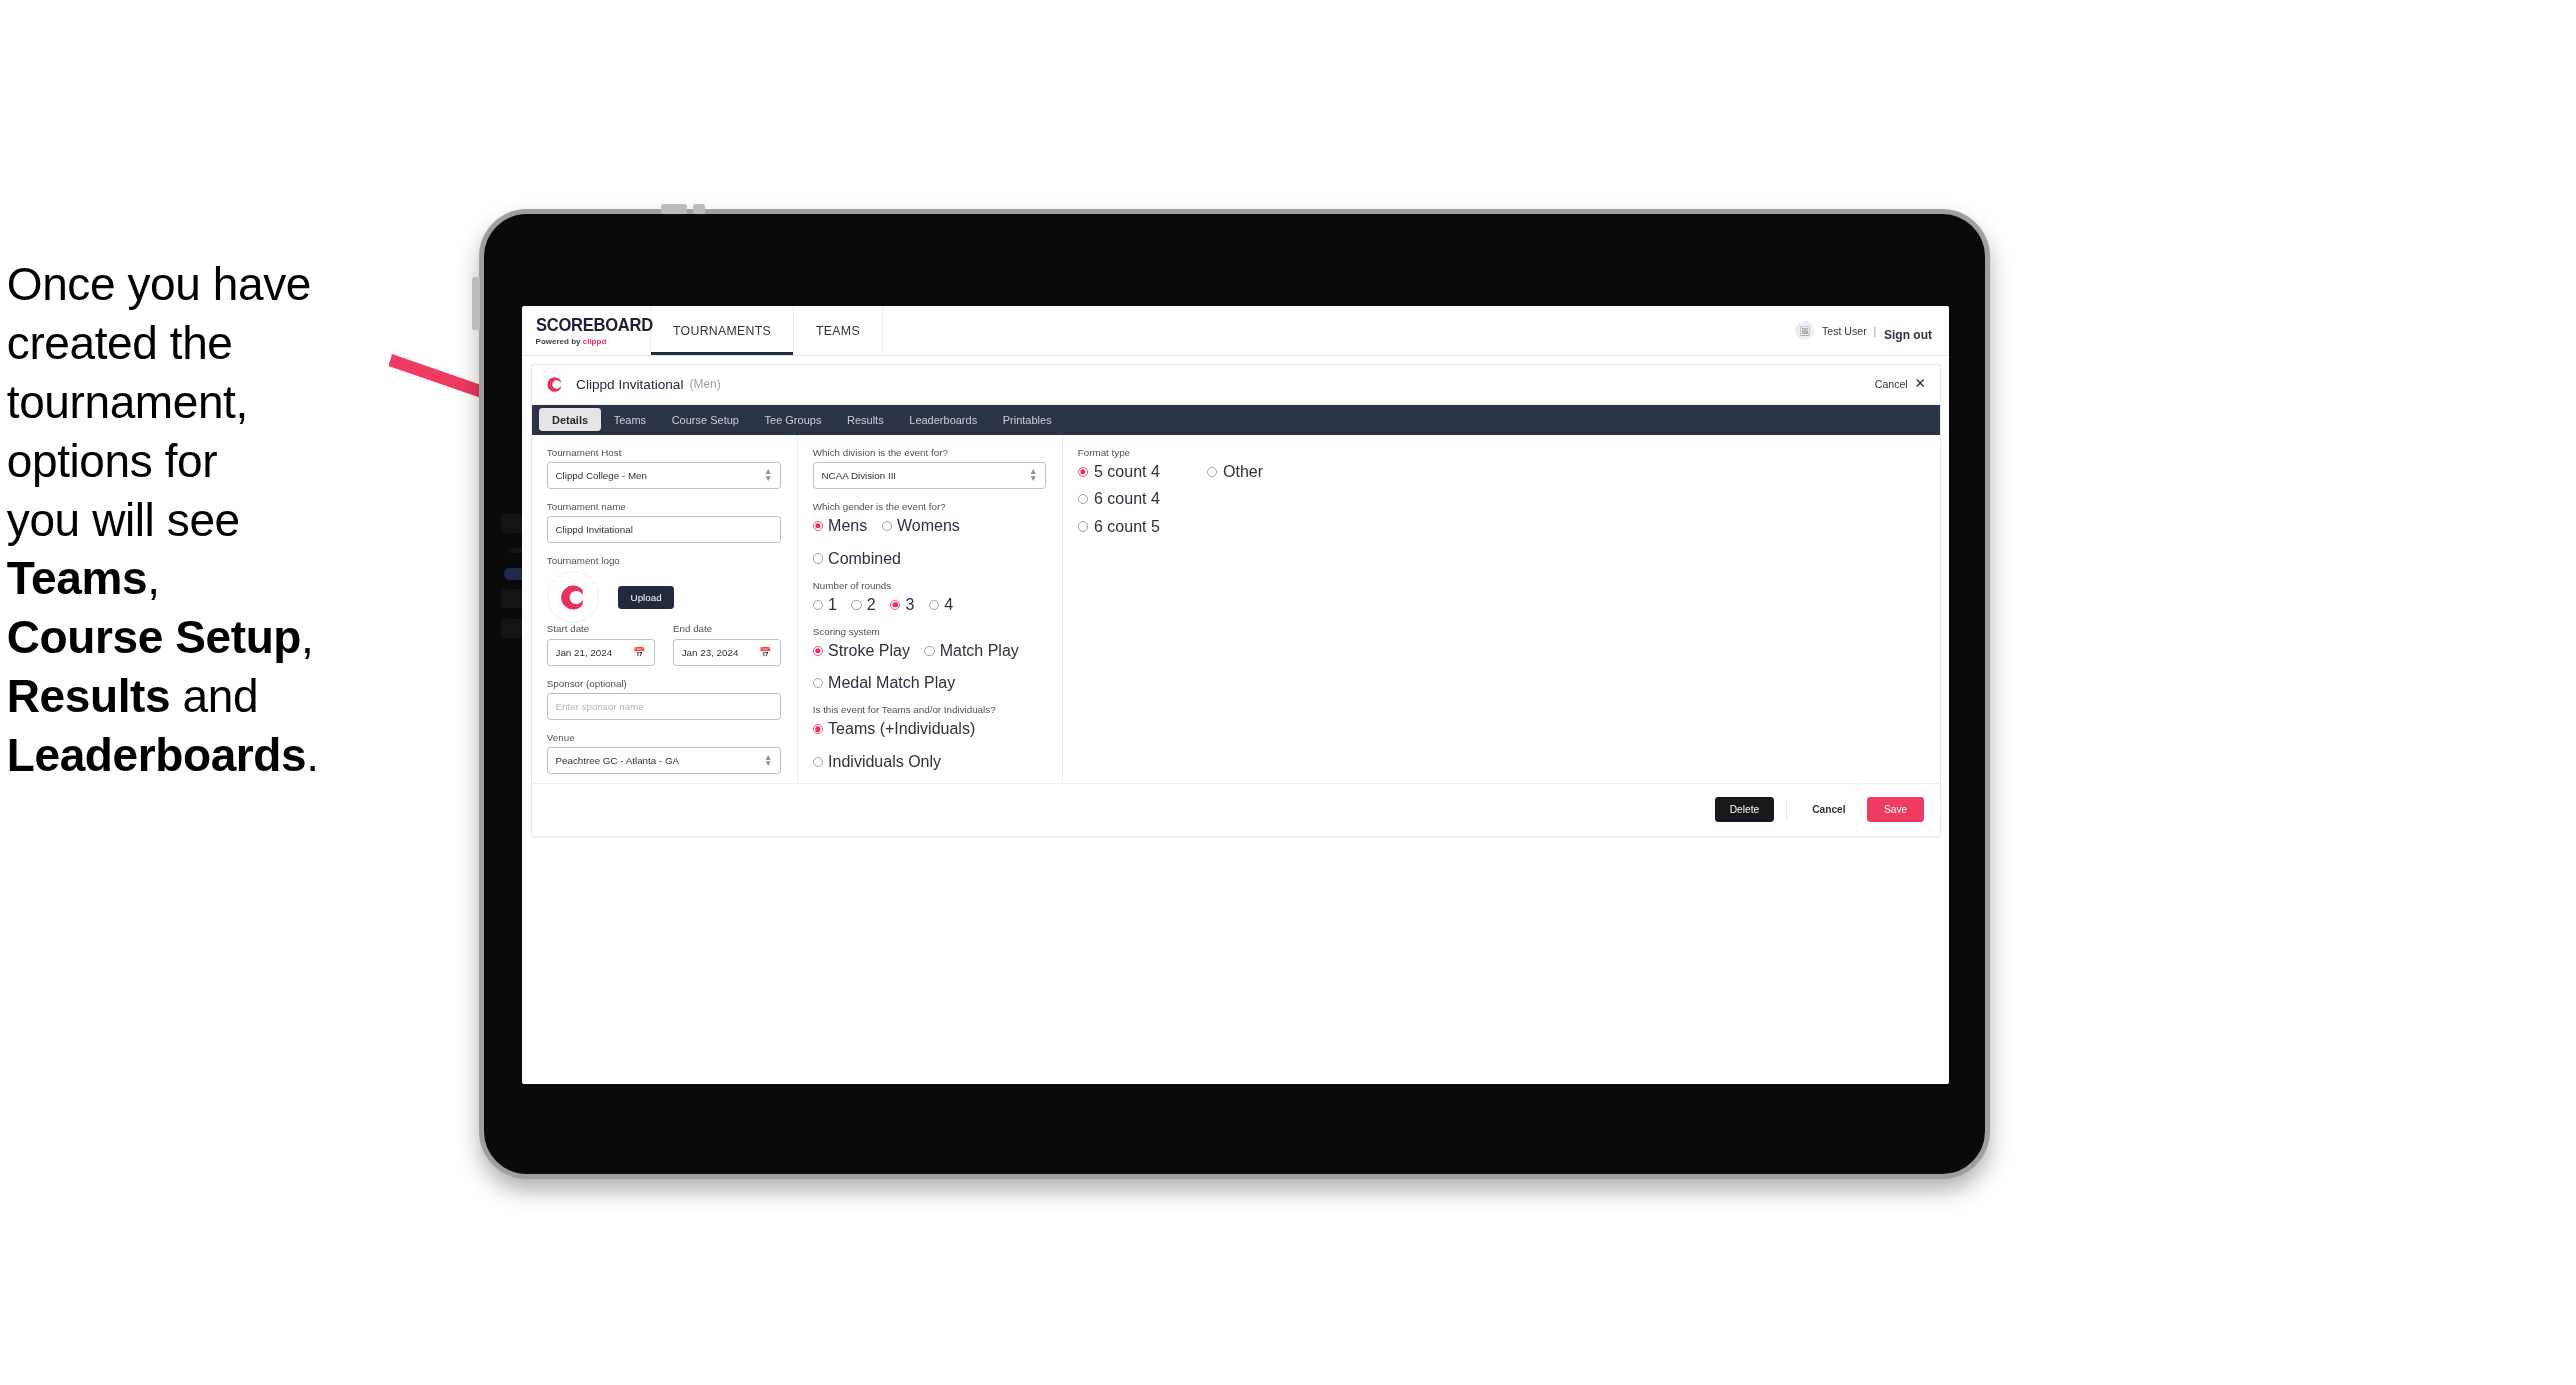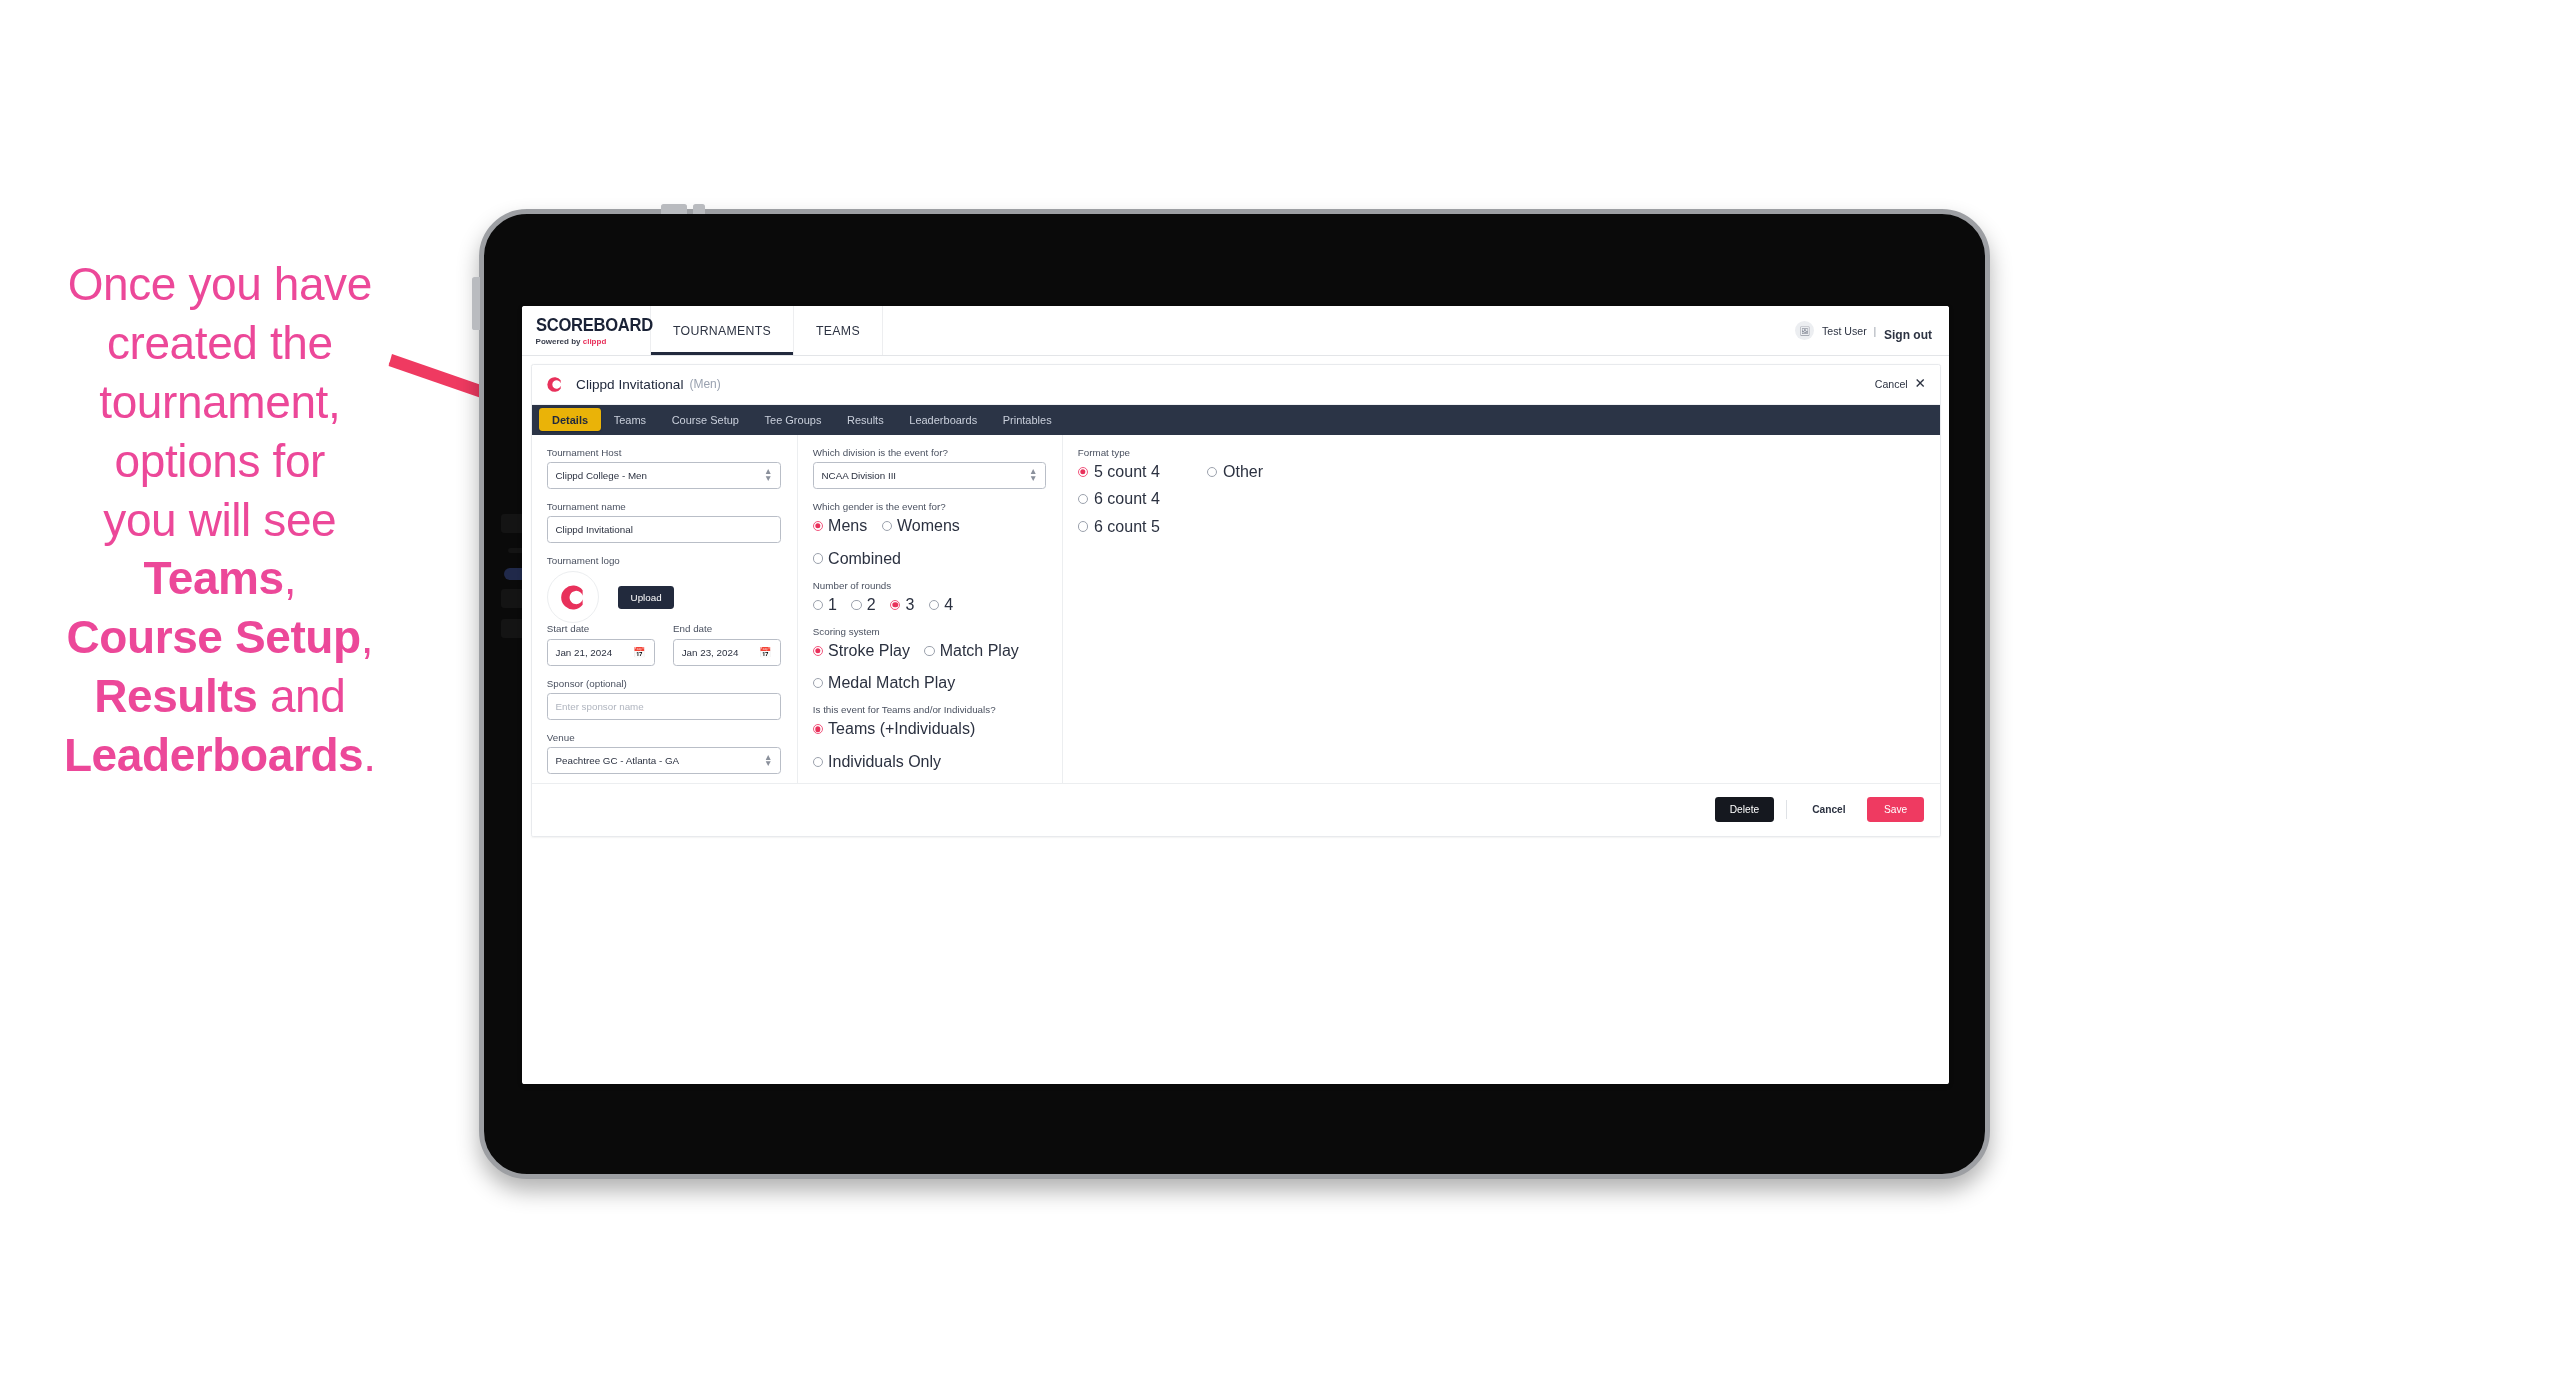--- a/index.html
+++ b/index.html
@@ -1,21 +1,21 @@
 <!DOCTYPE html>
 <html style="font-size:13.6px"><head>
 <meta charset="utf-8">
 <style>
   html,body{margin:0;padding:0;background:#ffffff;}
   body{width:2576px;height:1386px;position:relative;overflow:hidden;
        font-family:"Liberation Sans",sans-serif;}
 
   
   #annotation{position:absolute;left:6.8px;top:255px;width:426px;
-      font-size:46px;line-height:1.28;color:#ec4899;letter-spacing:-0.4px;text-align:center;}
+      font-size:46px;line-height:1.28;color:#000000;letter-spacing:-0.4px;}
   #annotation b{font-weight:700;}
 
   
   #arrow-svg{position:absolute;left:375px;top:332px;width:289px;height:136px;}
 
   
   #tablet{position:absolute;left:479px;top:209px;width:1511px;height:970px;
       background:#0a0a0a;border-radius:48px;border:5.1px solid #9d9fa3;
       box-shadow:0 12px 22px rgba(0,0,0,.30);box-sizing:border-box;}
   .side-btn{position:absolute;background:#0a0a0a;border-radius:3.4px;}
@@ -58,21 +58,21 @@
   #pagehead .ttl{font-size:13.6px;color:#222a3d;font-weight:400;}
   #pagehead .sub{font-size:12px;color:#9aa2b0;margin-left:6px;}
   #cancel-top{margin-left:auto;display:flex;align-items:center;gap:6.8px;
       font-size:10.6px;color:#2d3342;cursor:pointer;}
   #cancel-top .x{font-size:13.6px;line-height:1;}
 
   
   #tabstrip{height:30px;background:#2b3446;display:flex;align-items:center;padding-left:7.7px;gap:0;}
   .tab{font-size:11px;color:#c9cfdb;padding:0 12.8px;height:20.4px;display:flex;
       align-items:center;cursor:pointer;border-radius:3.4px;}
-  .tab.active{background:#eab308;color:#222a3d;font-weight:600;height:23px;
+  .tab.active{background:#e5e5e5;color:#222a3d;font-weight:600;height:23px;
       box-shadow:0 0.9px 1.7px rgba(0,0,0,.25);}
 
   
   #formbody{display:flex;min-height:322px;}
   .col{padding:12px 15.3px 8.5px 15.3px;box-sizing:border-box;}
   #col1{width:266px;border-right:0.9px solid #eceef0;}
   #col2{width:265px;border-right:0.9px solid #eceef0;}
   #col3{flex:1;}
 
   .flabel{font-size:9.8px;color:#4a5160;margin-bottom:4.3px;margin-top:12px;}

